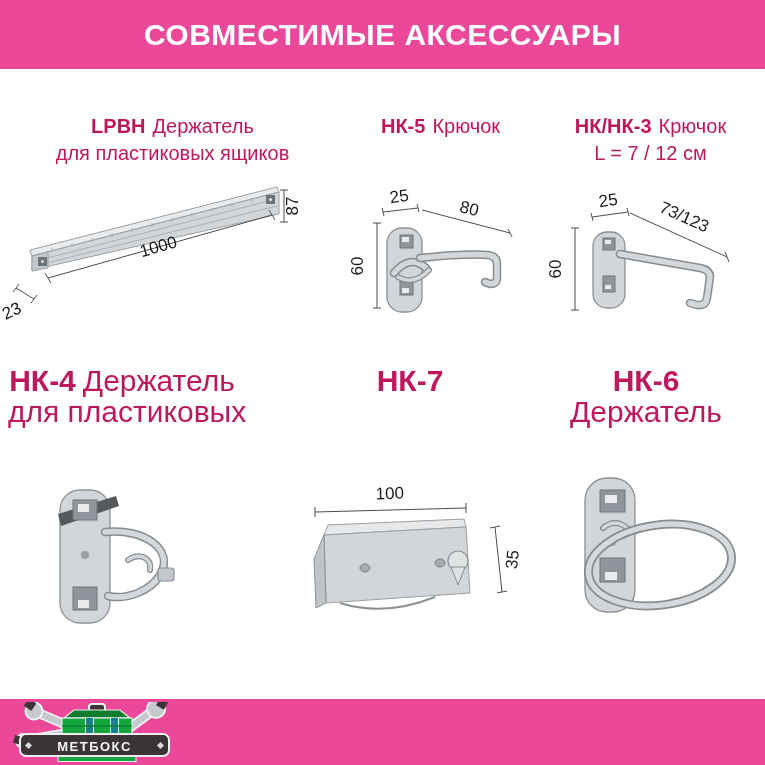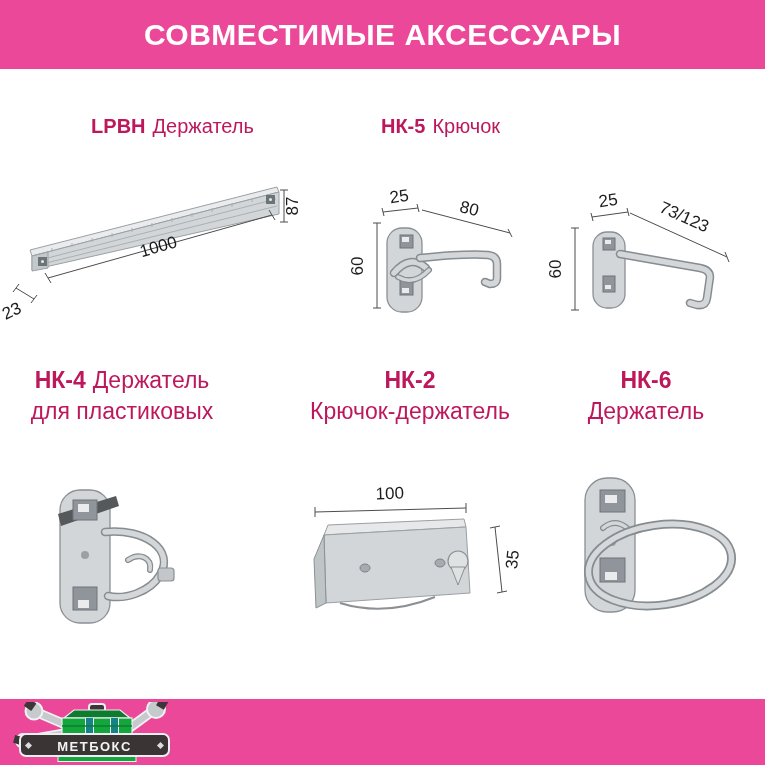--- a/index.html
+++ b/index.html
@@ -14,21 +14,21 @@
   .band.footer { top:699px; height:66px; }
   .page-title {
     margin:0; width:100%; text-align:center; color:#ffffff;
     font-size:30px; font-weight:bold; letter-spacing:.5px; line-height:69px;
   }
   .ptitle { position:absolute; text-align:center; color:#be185d; }
   .ptitle .line { display:block; white-space:nowrap; }
   .ptitle b { font-weight:bold; }
   .ptitle .line b.lead { margin-right:7px; }
   .row1 { font-size:20px; line-height:27px; }
-  .row2 { font-size:23px; line-height:31px; }
+  .row2 { font-size:30px; line-height:31px; }
   .draw { position:absolute; }
   
   .dimline { stroke:#4d4d4d; stroke-width:1; fill:none; }
   .dimtext { font-size:17px; fill:#1c1c1c; }
   .plate  { fill:#d2d6d8; stroke:#8b9095; stroke-width:1.3; }
   .hole   { fill:#8f959a; stroke:#6f757a; stroke-width:1; }
   .tab    { fill:#e9ebec; stroke:none; }
   .rod-o  { stroke:#868c90; stroke-width:8.5; fill:none; stroke-linecap:round; stroke-linejoin:round; }
   .rod-i  { stroke:#d4d7d9; stroke-width:5.5; fill:none; stroke-linecap:round; stroke-linejoin:round; }
   .face   { fill:#d2d6d8; stroke:#9aa0a5; stroke-width:1; }
@@ -39,35 +39,39 @@
 <body>
 
 <div class="page">
 
   <div class="band header">
     <h1 class="page-title">СОВМЕСТИМЫЕ АКСЕССУАРЫ</h1>
   </div>
 
   <div class="ptitle row1" style="left:25px; top:113px; width:295px;">
     <span class="line"><b class="lead">LPBH</b><span>Держатель</span></span>
+    <span class="line">для пластиковых ящиков</span>
   </div>
 
   <div class="ptitle row1" style="left:348px; top:113px; width:185px;">
     <span class="line"><b class="lead">НК-5</b><span>Крючок</span></span>
   </div>
 
+  <div class="ptitle row1" style="left:538px; top:113px; width:225px;">
+    <span class="line"><b class="lead">НК/НК-3</b><span>Крючок</span></span>
+    <span class="line">L = 7 / 12 см</span>
+  </div>
 
   <div class="ptitle row2" style="left:8px; top:365px; width:228px;">
     <span class="line"><b class="lead">НК-4</b><span>Держатель</span></span>
     <span class="line">для пластиковых</span>
   </div>
 
   <div class="ptitle row2" style="left:285px; top:365px; width:250px;">
-    <span class="line"><b>НК-2</b></span>
-    <span class="line">Крючок-держатель</span>
+    <span class="line"><b>НК-7</b></span>
   </div>
 
   <div class="ptitle row2" style="left:541px; top:365px; width:210px;">
     <span class="line"><b>НК-6</b></span>
     <span class="line">Держатель</span>
   </div>
 
   <svg class="draw" style="left:0; top:180px;" width="335" height="145" viewBox="0 0 335 145">
 
     <polygon class="faceTop" points="30,70 277,7 279,12 32,76"></polygon>

